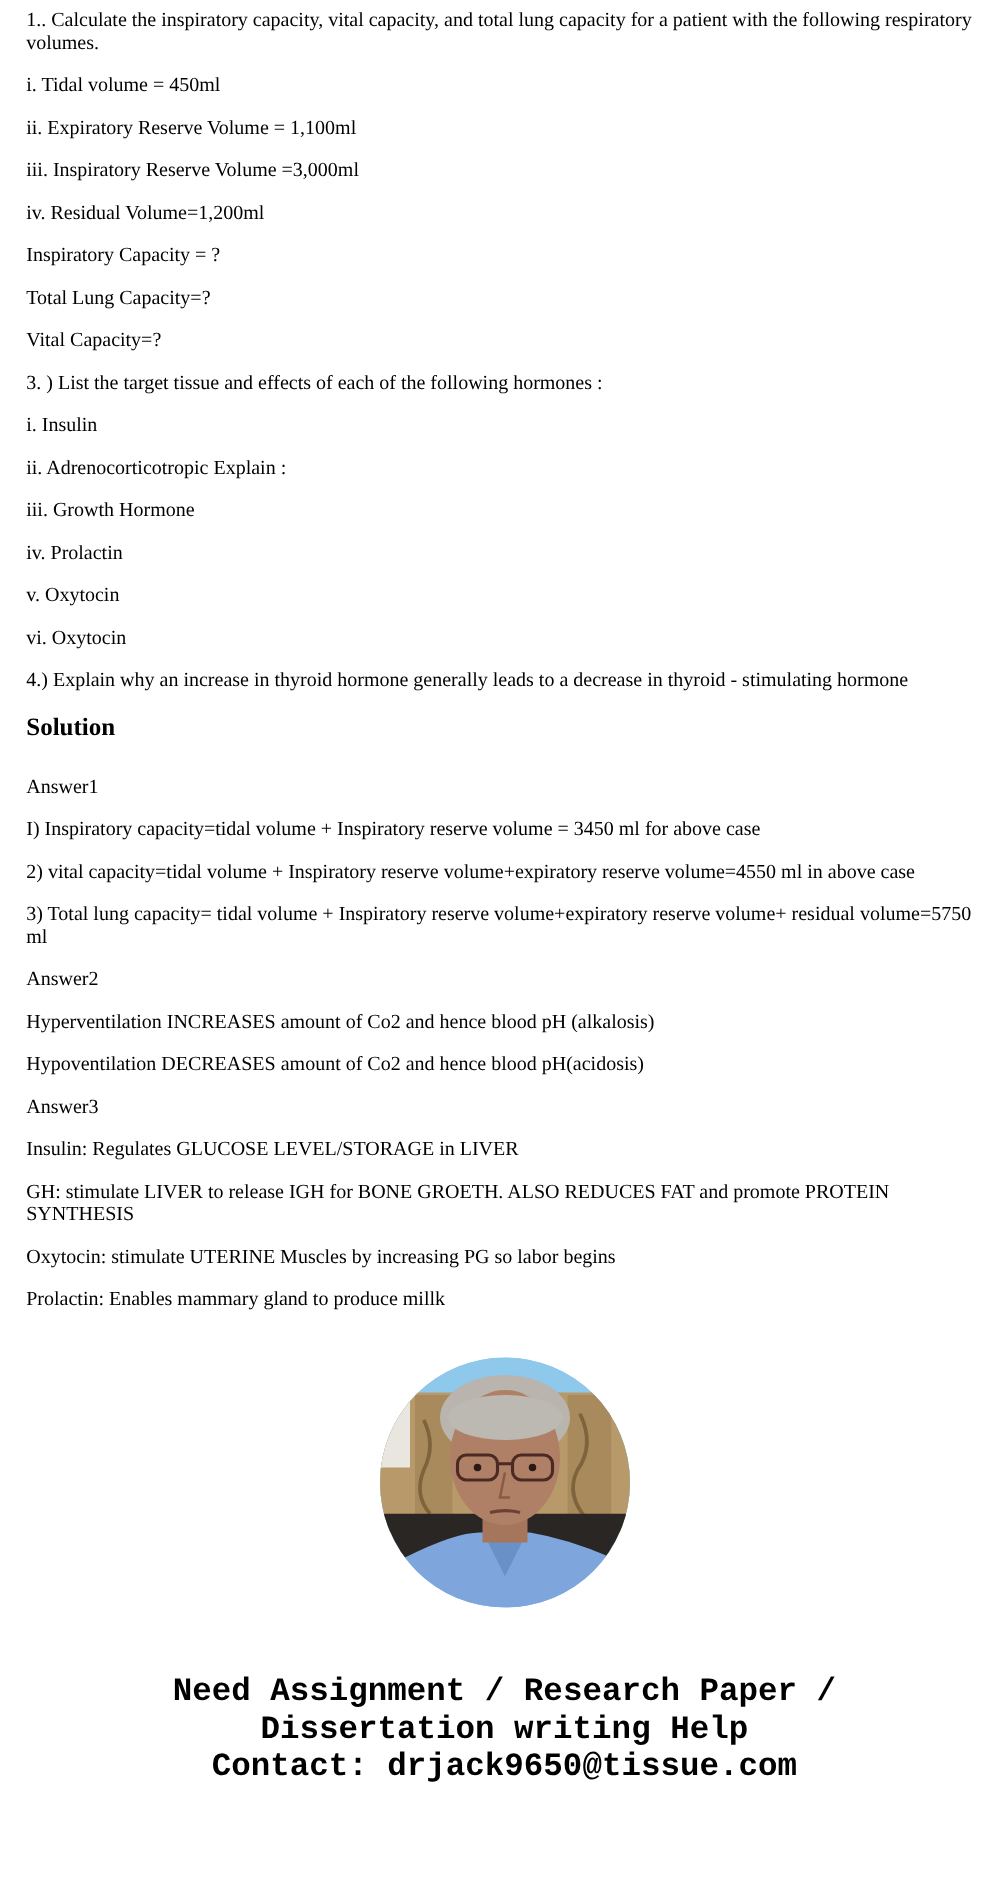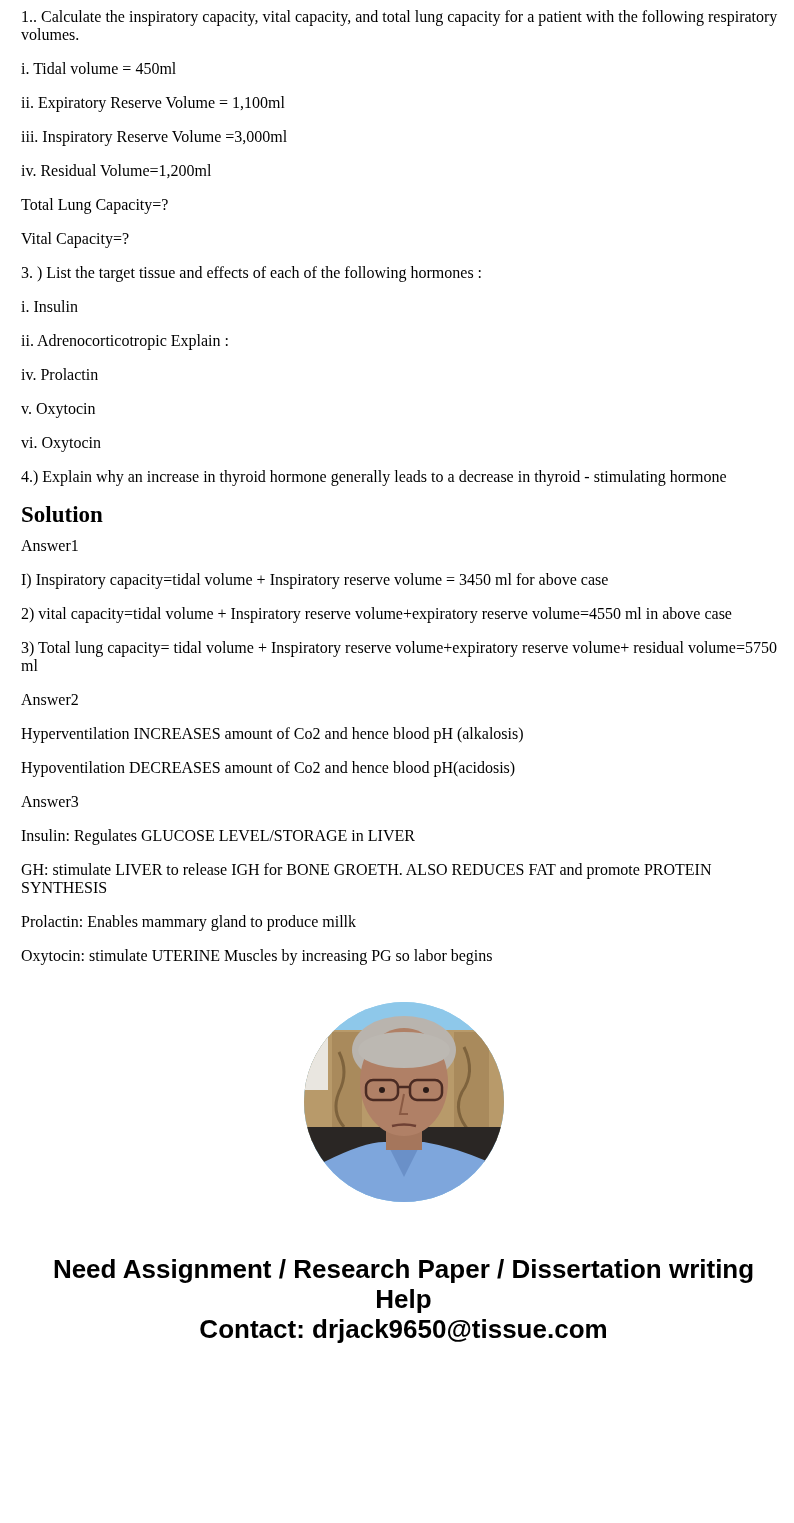--- a/index.html
+++ b/index.html
@@ -16,93 +16,95 @@
       line-height: 18px;
       color: #000000;
     }
     .page {
       padding: 8px 8px 0 21px;
     }
     p {
       margin: 0 0 16px 0;
     }
     h3.solution-heading {
-      font-size: 23px;
+      font-size: 20px;
       font-weight: bold;
-      margin: 18px 0 12px 0;
+      margin: 18px 0 28px 0;
       line-height: 21px;
     }
     .photo-wrap {
       display: flex;
       justify-content: center;
       margin-top: 37px;
     }
     .photo {
       width: 200px;
       height: 200px;
       border-radius: 50%;
       overflow: hidden;
       position: relative;
       background: #8ec8ea;
     }
     .photo svg {
       display: block;
     }
     .promo {
       text-align: center;
-      font-family: Liberation Sans, sans-serif;
+      font-family: Liberation Mono, monospace;
       font-weight: bold;
       font-size: 26px;
       line-height: 30px;
       margin-top: 52px;
       padding: 0 20px;
     }
     .promo div {
       margin: 0;
     }
   </style>
 </head>
 <body>
 
 <div class="page">
 
   <p>1.. Calculate the inspiratory capacity, vital capacity, and total lung capacity for a patient with the following respiratory volumes.</p>
   <p>i. Tidal volume = 450ml</p>
   <p>ii. Expiratory Reserve Volume = 1,100ml</p>
   <p>iii. Inspiratory Reserve Volume =3,000ml</p>
   <p>iv. Residual Volume=1,200ml</p>
+  <p>Inspiratory Capacity = ?</p>
   <p>Total Lung Capacity=?</p>
   <p>Vital Capacity=?</p>
 
 
   <p>3. ) List the target tissue and effects of each of the following hormones :</p>
   <p>i. Insulin</p>
   <p>ii. Adrenocorticotropic Explain :</p>
+  <p>iii. Growth Hormone</p>
   <p>iv. Prolactin</p>
   <p>v. Oxytocin</p>
   <p>vi. Oxytocin</p>
 
   <p>4.) Explain why an increase in thyroid hormone generally leads to a decrease in thyroid - stimulating hormone</p>
 
   <h3 class="solution-heading">Solution</h3>
 
   <p>Answer1</p>
   <p>I) Inspiratory capacity=tidal volume + Inspiratory reserve volume = 3450 ml for above case</p>
   <p>2) vital capacity=tidal volume + Inspiratory reserve volume+expiratory reserve volume=4550 ml in above case</p>
   <p>3) Total lung capacity= tidal volume + Inspiratory reserve volume+expiratory reserve volume+ residual volume=5750 ml</p>
 
   <p>Answer2</p>
   <p>Hyperventilation INCREASES amount of Co2 and hence blood pH (alkalosis)</p>
   <p>Hypoventilation DECREASES amount of Co2 and hence blood pH(acidosis)</p>
 
   <p>Answer3</p>
   <p>Insulin: Regulates GLUCOSE LEVEL/STORAGE in LIVER</p>
   <p>GH: stimulate LIVER to release IGH for BONE GROETH. ALSO REDUCES FAT and promote PROTEIN SYNTHESIS</p>
+  <p>Oxytocin: stimulate UTERINE Muscles by increasing PG so labor begins</p>
   <p>Prolactin: Enables mammary gland to produce millk</p>
-  <p>Oxytocin: stimulate UTERINE Muscles by increasing PG so labor begins</p>
 
   <div class="photo-wrap">
     <div class="photo">
       <svg width="200" height="200" viewBox="0 0 200 200">
 
         <rect x="0" y="0" width="200" height="200" fill="#8ec8ea"></rect>
 
         <rect x="0" y="28" width="200" height="112" fill="#b89a6a"></rect>
         <rect x="0" y="28" width="24" height="60" fill="#e9e6e0"></rect>
         <rect x="28" y="30" width="30" height="105" fill="#a98a5c"></rect>

